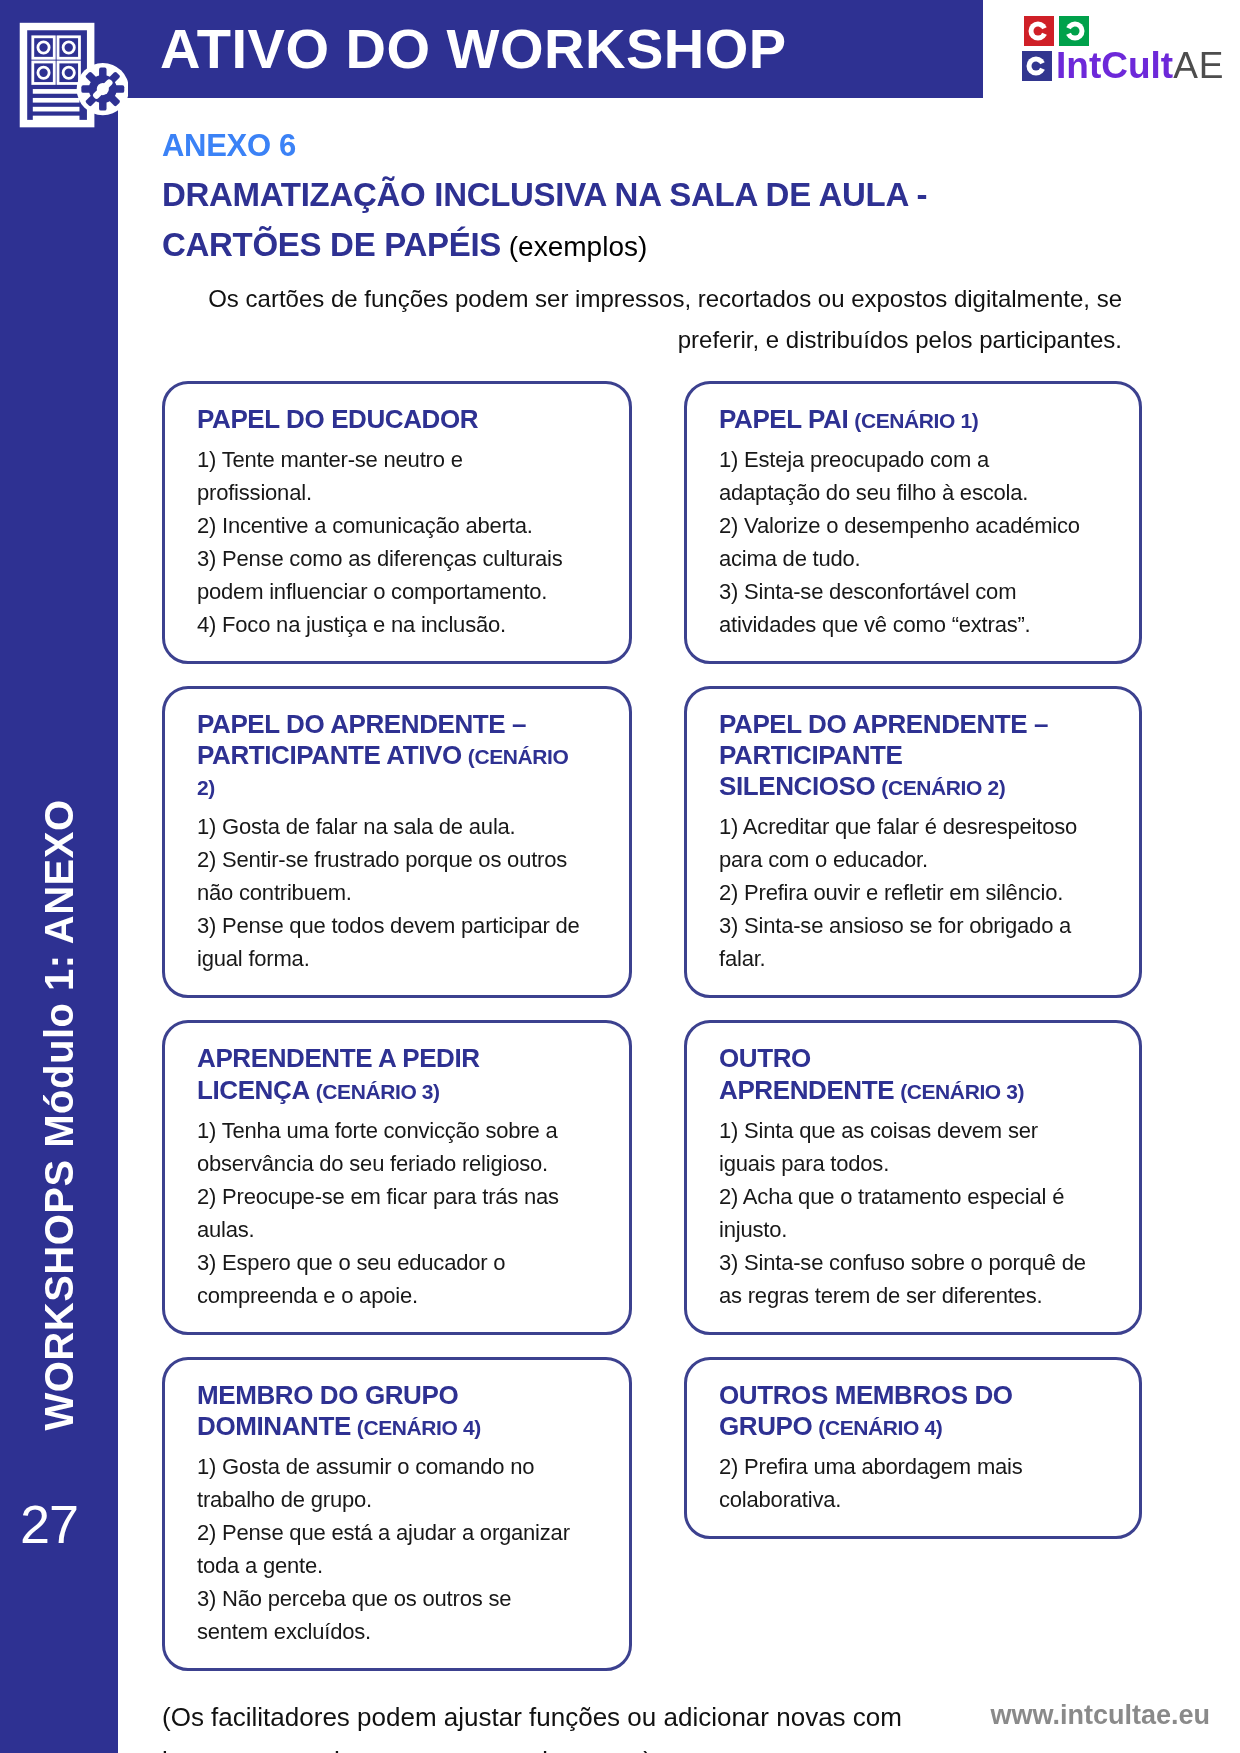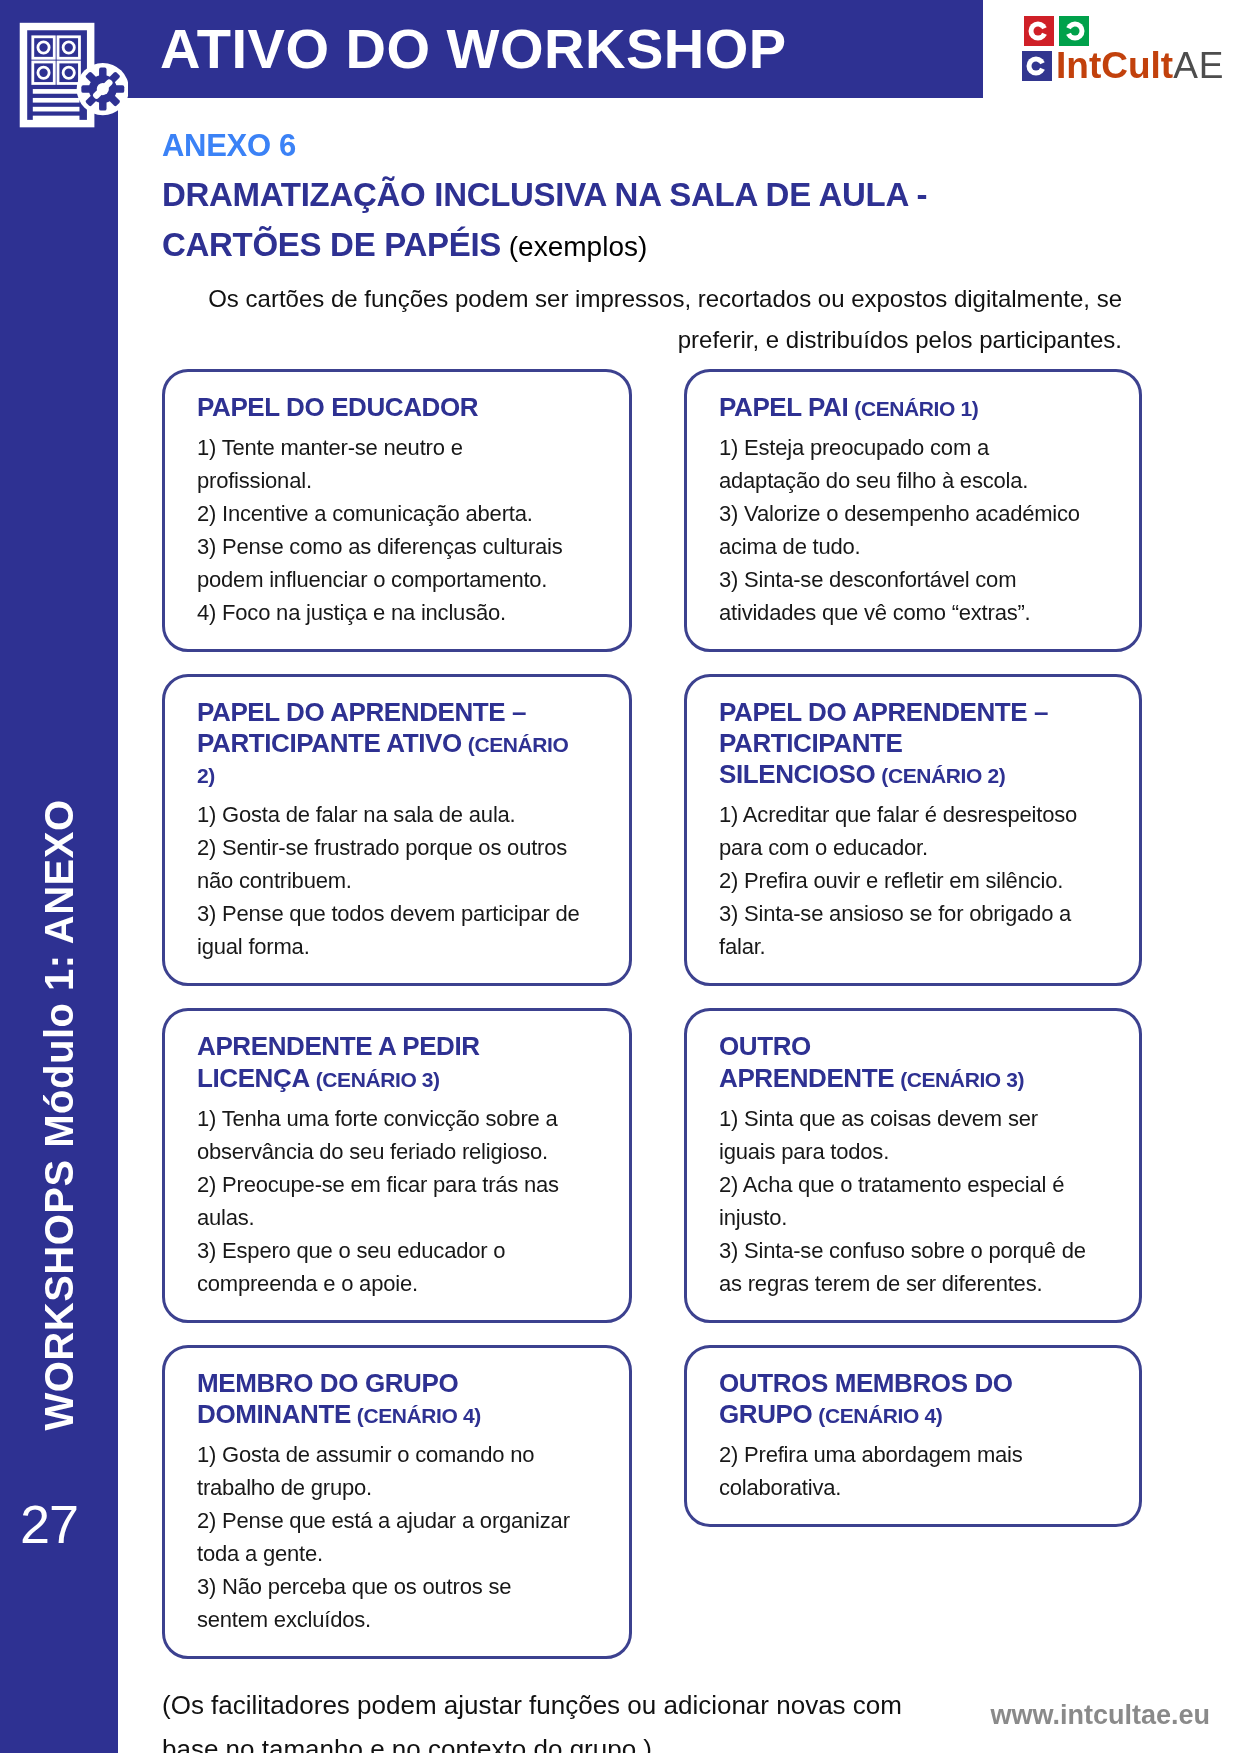--- a/index.html
+++ b/index.html
@@ -24,31 +24,31 @@
     position:absolute; left:160px; top:0; height:98px; line-height:98px; margin:0;
     color:#ffffff; font-size:56px; font-weight:bold; letter-spacing:0.5px;
   }
   .doc-icon { position:absolute; left:16px; top:20px; width:112px; height:112px; }
   
   .logo { position:absolute; left:1022px; top:16px; }
   .logo-row1 { display:flex; gap:5px; margin-left:2px; }
   .logo-row2 { display:flex; align-items:center; margin-top:5px; }
   .logo-sq { width:30px; height:30px; display:block; }
   .logo-text { font-size:37px; line-height:30px; margin-left:4px; white-space:nowrap; }
-  .logo-bold { font-weight:bold; color:#c2410c; }
+  .logo-bold { font-weight:bold; color:#6d28d9; }
   .logo-ae { font-weight:normal; color:#4d4d4d; letter-spacing:1px; }
   
   main { position:absolute; left:162px; top:128px; width:990px; }
   .annex-label { font-size:31px; font-weight:bold; color:#3b82f6; margin:0; letter-spacing:-0.3px; }
   .doc-title { font-size:33px; font-weight:bold; color:#2e3192; margin:6px 0 0 0; line-height:1.5; letter-spacing:-0.3px; }
   .title-suffix { color:#000; font-weight:normal; font-size:28px; letter-spacing:0; }
   .intro { font-size:24px; color:#111; line-height:1.7; margin:10px 0 0 0; max-width:960px;text-align:right; }
   .cards {
     display:grid; grid-template-columns:470px 458px; column-gap:52px; row-gap:22px;
-    margin-top:8px; align-items:start;
+    margin-top:20px; align-items:start;
   }
   .card { border:3px solid #3c418f; border-radius:26px; padding:20px 48px 20px 32px; background:#fff; }
   .card-title { font-size:26px; font-weight:bold; color:#2e3192; line-height:1.2; margin:0 0 8px 0; letter-spacing:-0.4px; }
   .card-scenario { font-size:21px; margin-left:6px; }
   .card-scenario:empty { display:none; }
   .card p { font-size:22px; color:#181818; line-height:1.5; margin:0; letter-spacing:-0.2px; }
   .footnote { font-size:26px; color:#111; line-height:1.7; margin:24px 0 0 0; max-width:780px; }
   .website {
     position:absolute; right:30px; bottom:22px;
     font-size:27px; font-weight:bold; color:#8a8a8a; text-decoration:none;
@@ -151,21 +151,21 @@
       <h3 class="card-title"><span>PAPEL DO EDUCADOR</span></h3>
       <p>1) Tente manter-se neutro e profissional.</p>
       <p>2) Incentive a comunicação aberta.</p>
       <p>3) Pense como as diferenças culturais podem influenciar o comportamento.</p>
       <p>4) Foco na justiça e na inclusão.</p>
     </div>
 
     <div class="card">
       <h3 class="card-title"><span>PAPEL PAI</span><span class="card-scenario">(CENÁRIO 1)</span></h3>
       <p>1) Esteja preocupado com a adaptação do seu filho à escola.</p>
-      <p>3) Valorize o desempenho académico acima de tudo.</p>
+      <p>2) Valorize o desempenho académico acima de tudo.</p>
       <p>3) Sinta-se desconfortável com atividades que vê como “extras”.</p>
     </div>
 
     <div class="card">
       <h3 class="card-title"><span>PAPEL DO APRENDENTE – PARTICIPANTE ATIVO</span><span class="card-scenario">(CENÁRIO 2)</span></h3>
       <p>1) Gosta de falar na sala de aula.</p>
       <p>2) Sentir-se frustrado porque os outros não contribuem.</p>
       <p>3) Pense que todos devem participar de igual forma.</p>
     </div>
 

